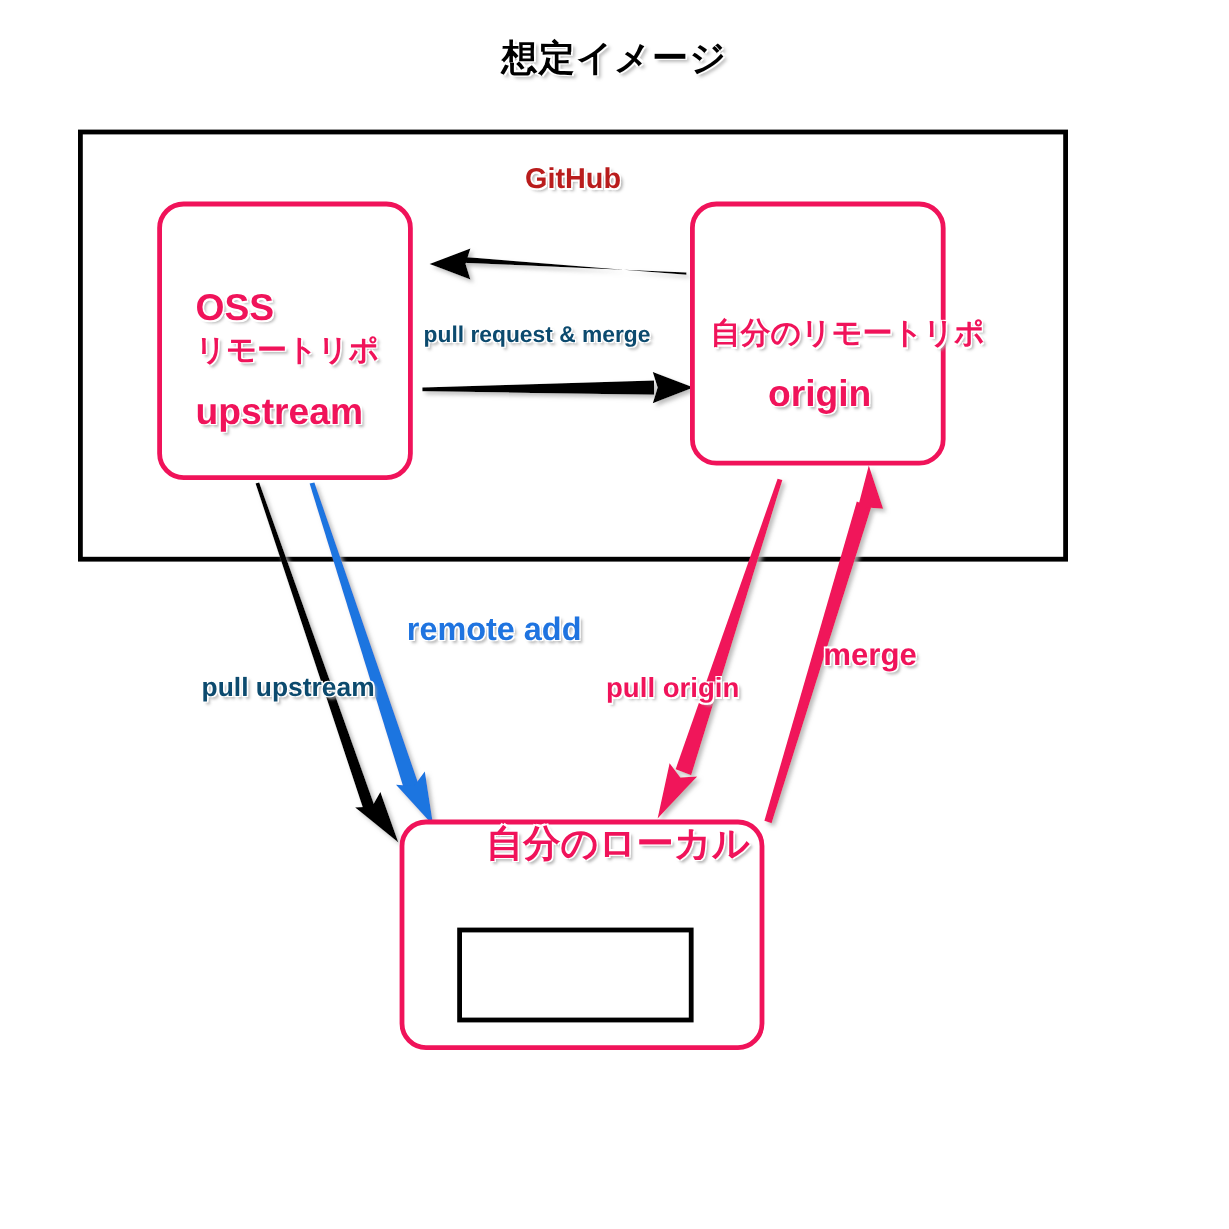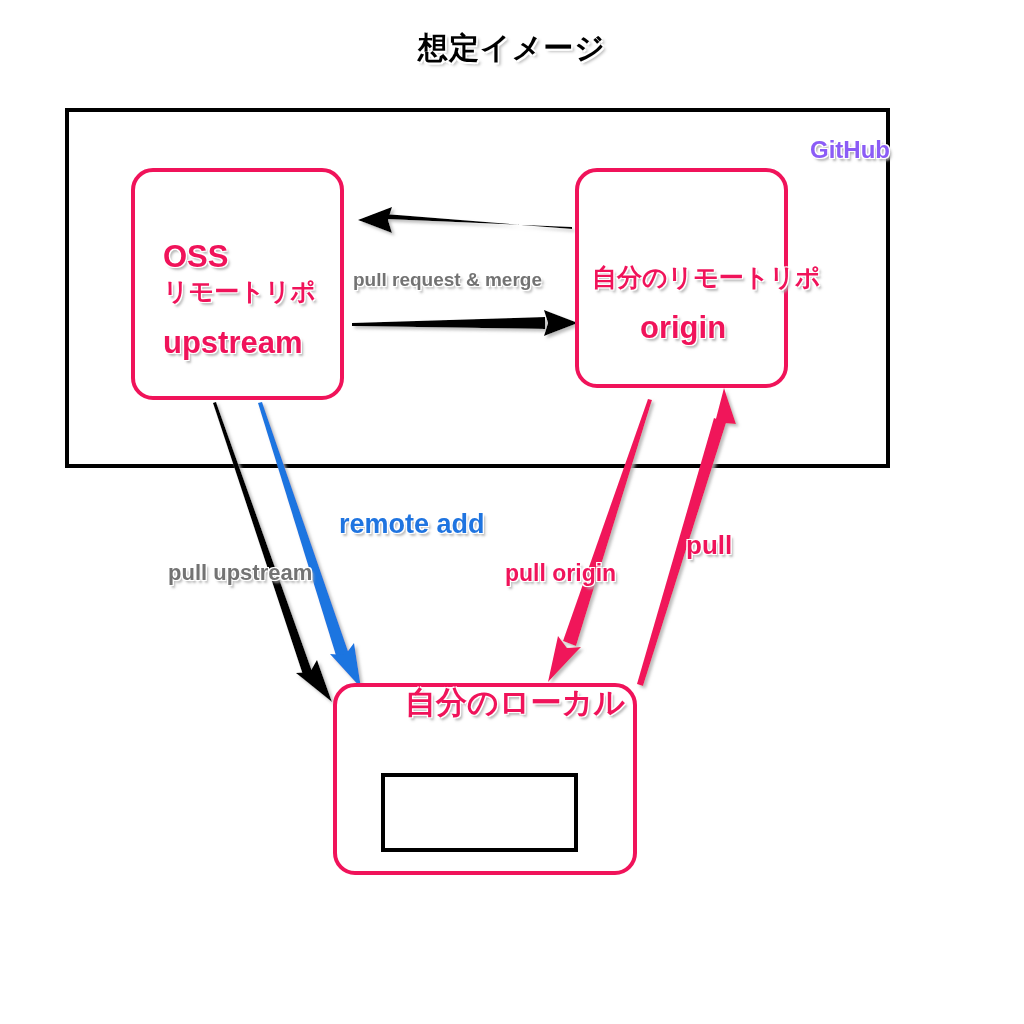--- a/index.html
+++ b/index.html
@@ -44,24 +44,24 @@
     height: 360px;
     border: 4px solid #000000;
     box-sizing: border-box;
     background: transparent;
   }
   #github-label {
     position: absolute;
     left: 65px;
     top: 136px;
     width: 825px;
-    text-align: right;
+    text-align: center;
     font-size: 24px;
     font-weight: bold;
-    color: #8b5cf6;
+    color: #b91c1c;
     text-shadow:
       -1.2px -1.2px 0 #fff,  1.2px -1.2px 0 #fff,
       -1.2px  1.2px 0 #fff,  1.2px  1.2px 0 #fff,
        2.5px 2.5px 2.5px rgba(170,170,170,0.9);
   }
 
   
   .pink-box {
     position: absolute;
     border: 4px solid #f0135a;
@@ -76,21 +76,21 @@
   .pink-text {
     color: #f0135a;
     font-weight: bold;
     text-shadow:
       -1.2px -1.2px 0 #fff,  1.2px -1.2px 0 #fff,
       -1.2px  1.2px 0 #fff,  1.2px  1.2px 0 #fff,
        2.5px 2.5px 2.5px rgba(175,175,175,0.9);
     white-space: nowrap;
   }
   .black-text {
-    color: #737373;
+    color: #0c4a6e;
     font-weight: bold;
     text-shadow:
       -1.2px -1.2px 0 #fff,  1.2px -1.2px 0 #fff,
       -1.2px  1.2px 0 #fff,  1.2px  1.2px 0 #fff,
        2.5px 2.5px 2.5px rgba(175,175,175,0.9);
     white-space: nowrap;
   }
   .blue-text {
     color: #1f74e0;
     font-weight: bold;
@@ -205,15 +205,15 @@
   <div id="or-l2" class="pink-text">origin</div>
 
   <div class="pink-box" id="box-local"></div>
   <div id="lo-title" class="pink-text">自分のローカル</div>
   <div id="lo-inner"></div>
 
   <div id="lbl-pr" class="black-text">pull request &amp; merge</div>
   <div id="lbl-remote" class="blue-text">remote add</div>
   <div id="lbl-pullup" class="black-text">pull upstream</div>
   <div id="lbl-pullorg" class="pink-text">pull origin</div>
-  <div id="lbl-push" class="pink-text">pull</div>
+  <div id="lbl-push" class="pink-text">merge</div>
 
 </div>
 
 </body></html>

